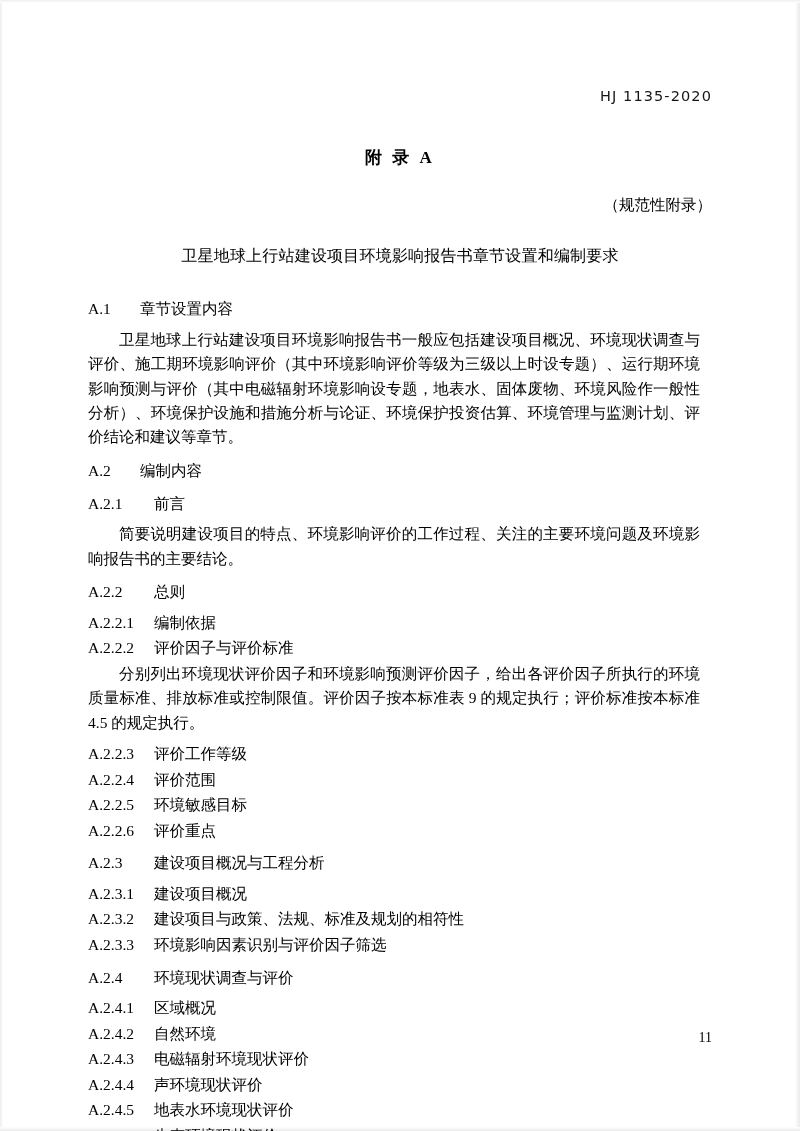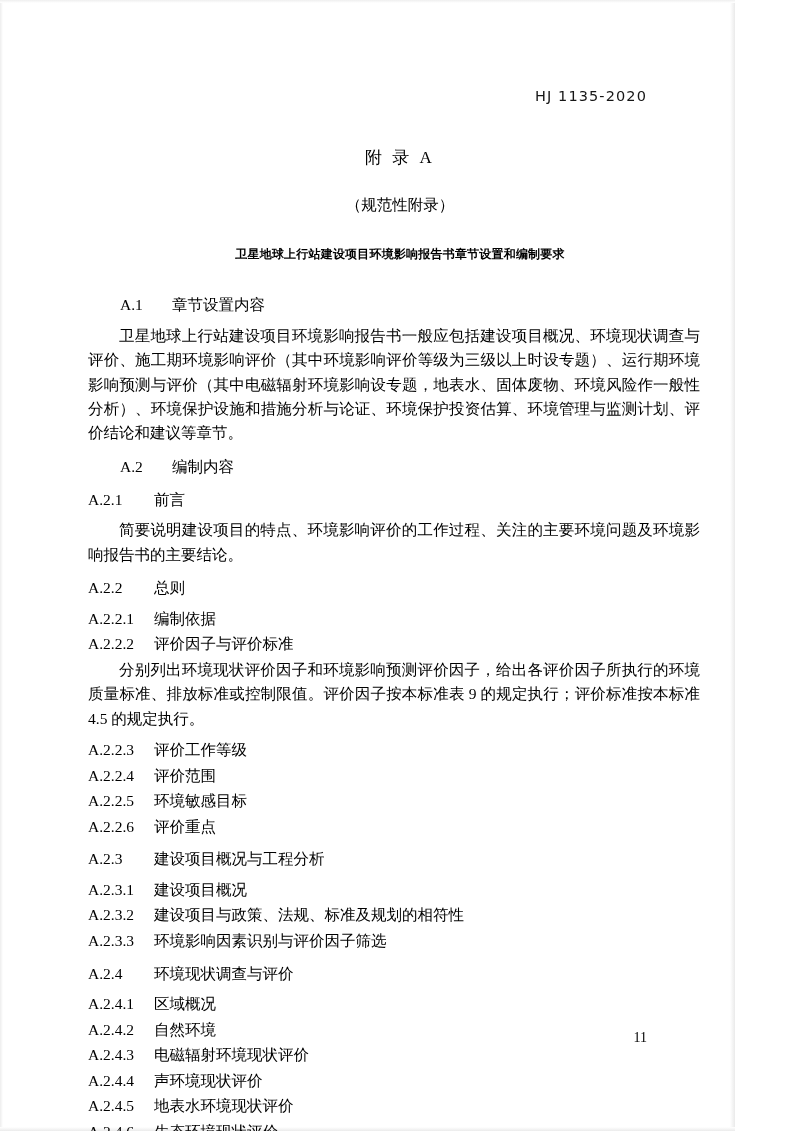--- a/index.html
+++ b/index.html
@@ -3,21 +3,21 @@
 <meta charset="utf-8">
 <title>HJ 1135-2020 Appendix A</title>
 <style>
   html, body {
     margin: 0;
     padding: 0;
     background: #ffffff;
   }
   .page {
     position: relative;
-    width: 735px;
+    width: 800px;
     height: 1131px;
     background: #ffffff;
     box-sizing: border-box;
     overflow: hidden;
     font-family: "Liberation Serif", "DejaVu Serif", serif;
     color: #000000;
   }
   
   .scan-edge {
     position: absolute;
@@ -42,47 +42,47 @@
   .content {
     position: absolute;
     left: 88px;
     top: 146px;
     width: 624px;
   }
 
   .annex-title {
     text-align: center;
     font-size: 17px;
-    font-weight: normal;
+    font-weight: bold;
     letter-spacing: 3px;
     margin: 0 0 26px 0;
   }
   .annex-sub {
-    text-align: center;
+    text-align: right;
     font-size: 15.5px;
     margin: 0 0 30px 0;
   }
   .annex-heading {
     text-align: center;
-    font-size: 12px;
-    font-weight: bold;
+    font-size: 16px;
+    font-weight: normal;
     margin: 0 0 30px 0;
     letter-spacing: 0.2px;
   }
 
   .sec {
     font-size: 15.5px;
     line-height: 1.52;
     margin: 0 0 3px 0;
   }
   .sec .num {
     display: inline-block;
     font-family: "Liberation Serif", "DejaVu Serif", serif;
   }
-  .sec.lvl2 .num { min-width: 52px; margin-left: 32px; }
+  .sec.lvl2 .num { min-width: 52px; }
   .sec.lvl3 .num { min-width: 66px; }
   .sec.lvl4 .num { min-width: 66px; }
 
   .sec.lvl2 { margin-top: 9px; margin-bottom: 7px; }
   .sec.lvl3 { margin-top: 9px; margin-bottom: 7px; }
   .sec.lvl4 { margin-top: 0px; margin-bottom: 2px; }
 
   .para {
     font-size: 15.5px;
     line-height: 1.58;

